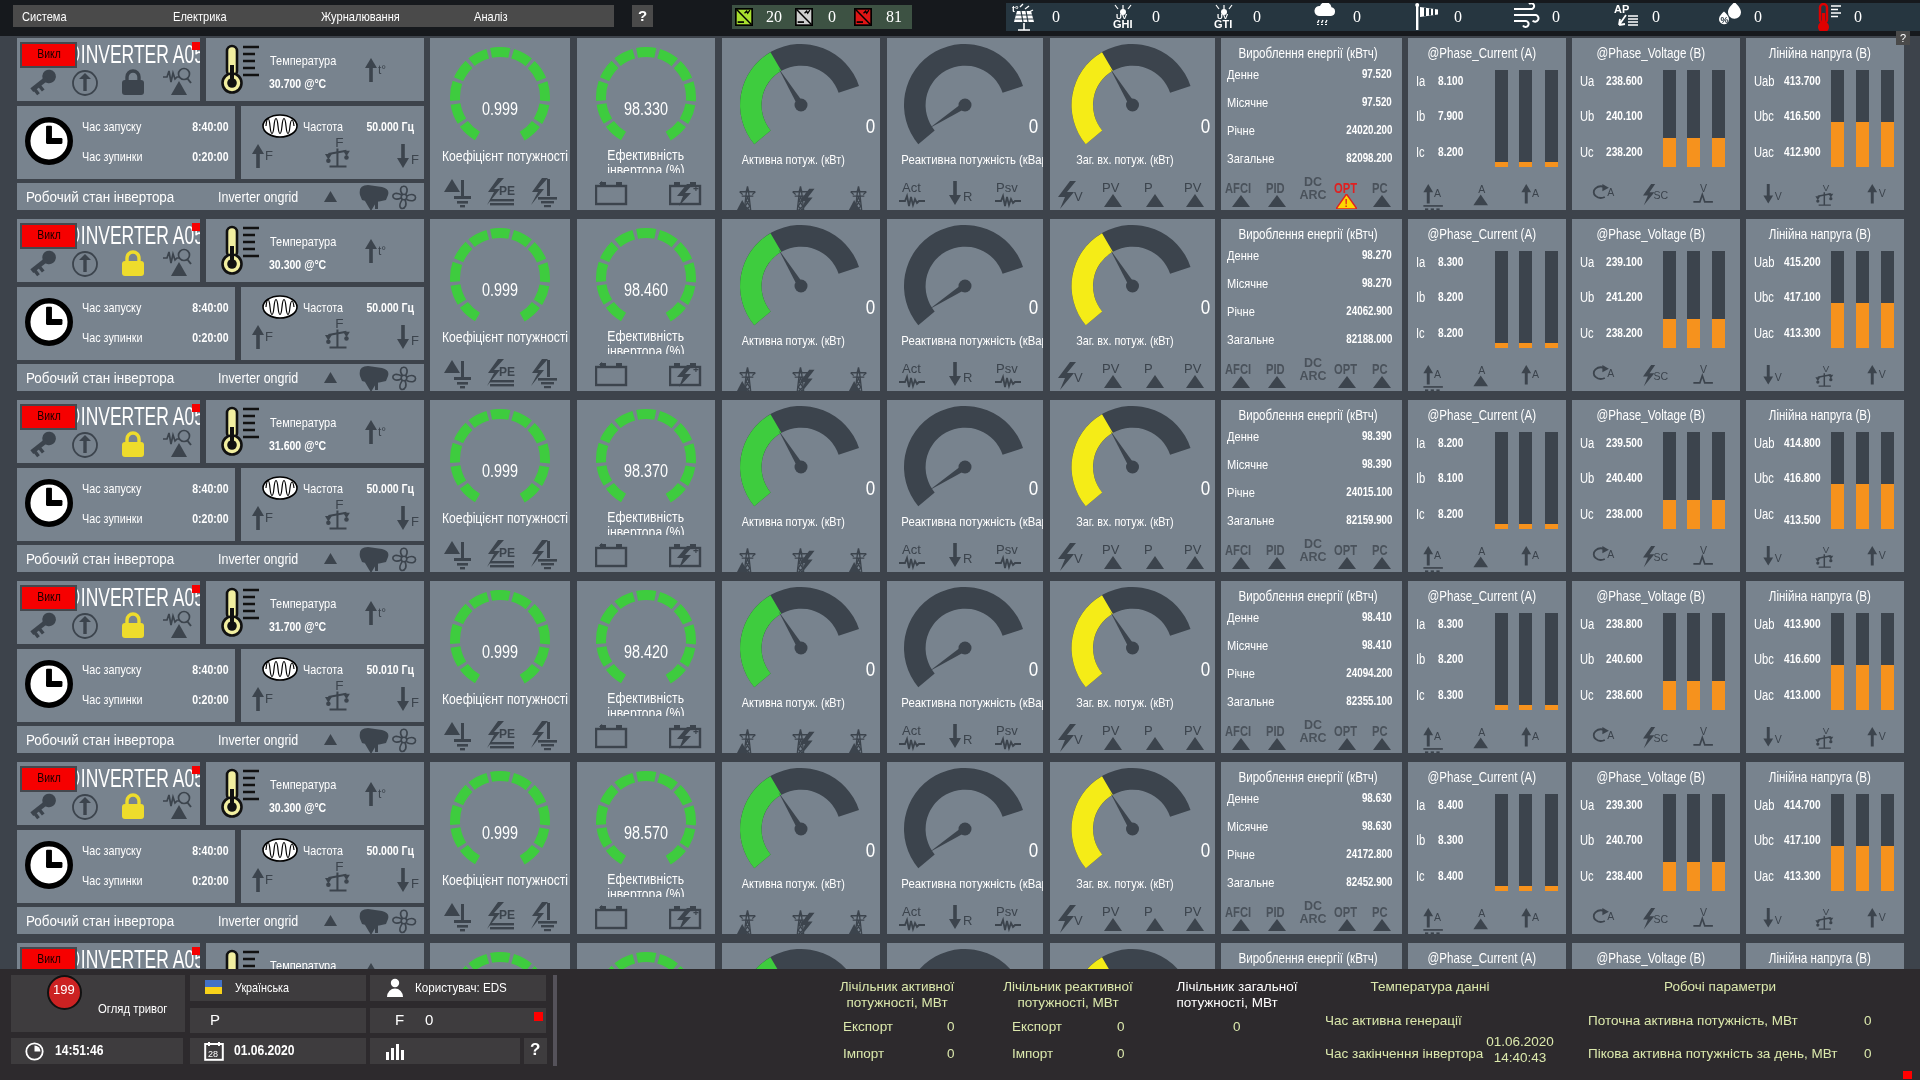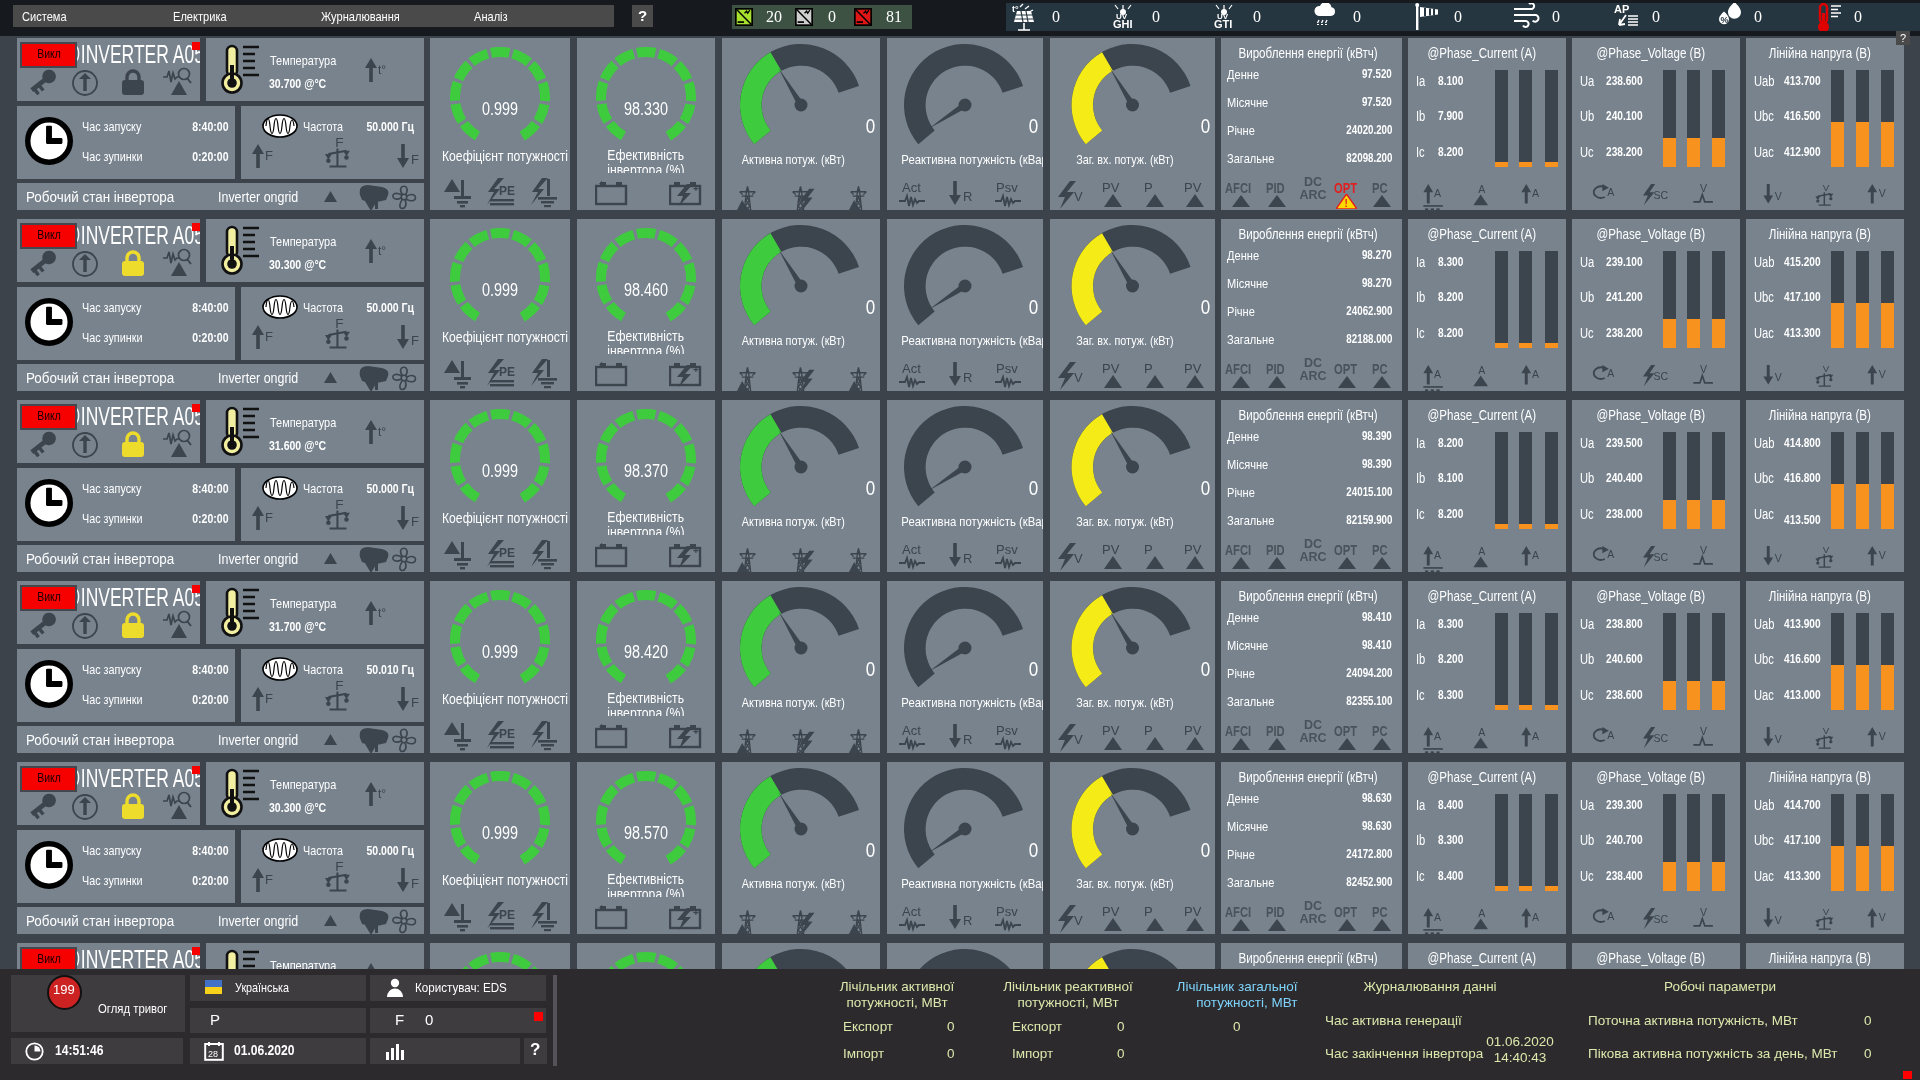--- a/index.html
+++ b/index.html
@@ -2217,23 +2217,23 @@
     <div class="t" style="left:897px;top:10px;font-size:13.5px;color:#dbe8ac;text-align:center;transform:translateX(-50%)">Лічільник активної<br>потужності, МВт</div>
     <div class="t" style="left:843px;top:50px;font-size:13.5px;color:#dbe8ac">Експорт</div>
     <div class="t" style="left:947px;top:50px;font-size:13.5px;color:#dbe8ac">0</div>
     <div class="t" style="left:843px;top:77px;font-size:13.5px;color:#dbe8ac">Імпорт</div>
     <div class="t" style="left:947px;top:77px;font-size:13.5px;color:#dbe8ac">0</div>
     <div class="t" style="left:1068px;top:10px;font-size:13.5px;color:#dbe8ac;text-align:center;transform:translateX(-50%)">Лічільник реактивної<br>потужності, МВт</div>
     <div class="t" style="left:1012px;top:50px;font-size:13.5px;color:#dbe8ac">Експорт</div>
     <div class="t" style="left:1117px;top:50px;font-size:13.5px;color:#dbe8ac">0</div>
     <div class="t" style="left:1012px;top:77px;font-size:13.5px;color:#dbe8ac">Імпорт</div>
     <div class="t" style="left:1117px;top:77px;font-size:13.5px;color:#dbe8ac">0</div>
-    <div class="t" style="left:1237px;top:10px;font-size:13.5px;color:#7dd3fc;text-align:right;transform:translateX(-50%)">Лічільник загальної<br>потужності, МВт</div>
+    <div class="t" style="left:1237px;top:10px;font-size:13.5px;color:#ffffff;text-align:left;transform:translateX(-50%)">Лічільник загальної<br>потужності, МВт</div>
     <div class="t" style="left:1233px;top:50px;font-size:13.5px;color:#dbe8ac">0</div>
-    <div class="t" style="left:1430px;top:10px;font-size:13.5px;color:#dbe8ac;text-align:center;transform:translateX(-50%)">Журналювання данні</div>
+    <div class="t" style="left:1430px;top:10px;font-size:13.5px;color:#dbe8ac;text-align:center;transform:translateX(-50%)">Температура данні</div>
     <div class="t" style="left:1325px;top:44px;font-size:13.5px;color:#dbe8ac">Час активна генерації</div>
     <div class="t" style="left:1325px;top:77px;font-size:13.5px;color:#dbe8ac">Час закінчення інвертора</div>
     <div class="t" style="left:1520px;top:65px;font-size:13.5px;color:#dbe8ac;text-align:center;transform:translateX(-50%)">01.06.2020<br>14:40:43</div>
     <div class="t" style="left:1720px;top:10px;font-size:13.5px;color:#dbe8ac;text-align:center;transform:translateX(-50%)">Робочі параметри</div>
     <div class="t" style="left:1588px;top:44px;font-size:13.5px;color:#dbe8ac">Поточна активна потужність, МВт</div>
     <div class="t" style="left:1864px;top:44px;font-size:13.5px;color:#dbe8ac">0</div>
     <div class="t" style="left:1588px;top:77px;font-size:13.5px;color:#dbe8ac">Пікова активна потужність за день, МВт</div>
     <div class="t" style="left:1864px;top:77px;font-size:13.5px;color:#dbe8ac">0</div>
     <div class="p" style="left:1903px;top:102px;width:9px;height:8px;background:#f00"></div>
   </div>

